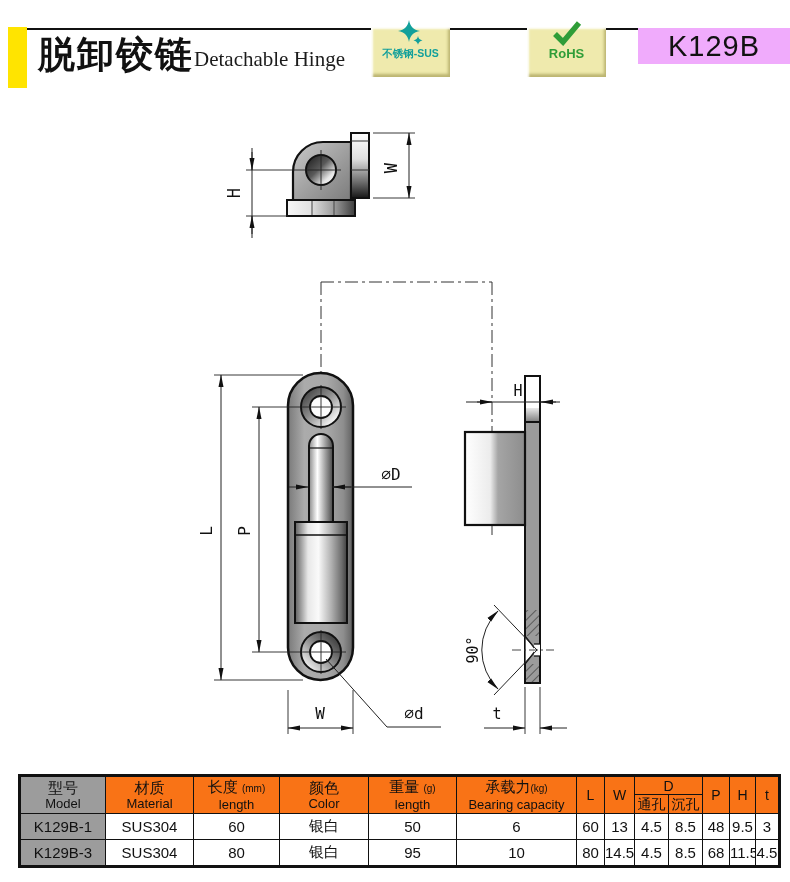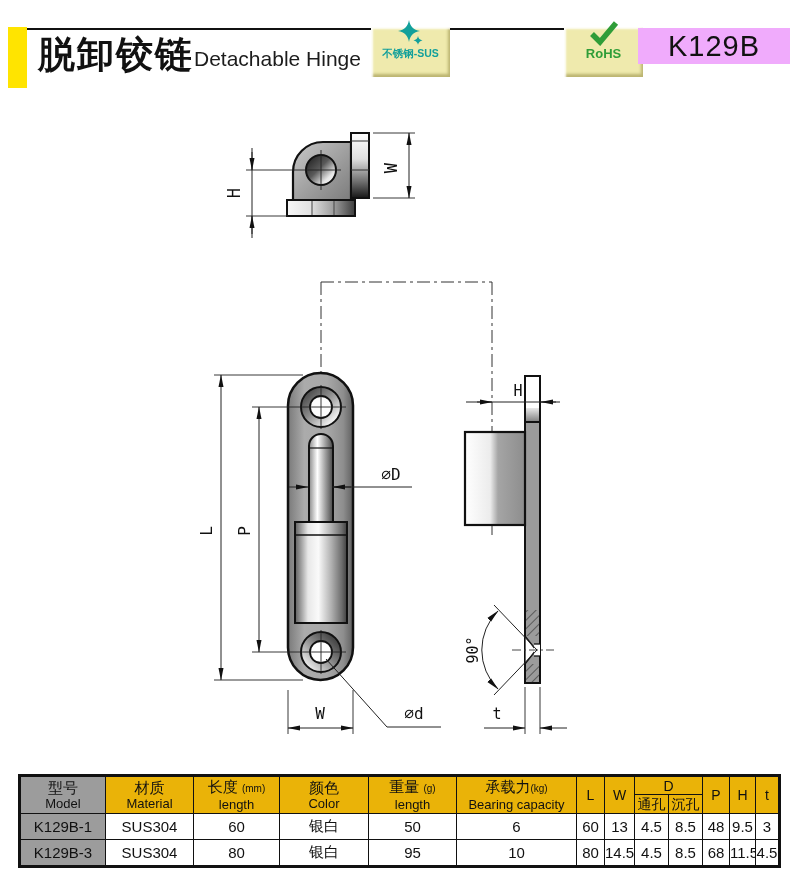--- a/index.html
+++ b/index.html
@@ -3,45 +3,45 @@
 <meta charset="utf-8">
 <style>
   html,body{margin:0;padding:0;background:#fff;}
   .page{position:relative;width:790px;height:882px;background:#fff;
         font-family:"Liberation Sans",sans-serif;overflow:hidden;border-radius:22px;}
 
   
   .accent-bar{position:absolute;left:8px;top:27px;width:19px;height:61px;background:#ffe400;}
   .top-rule{position:absolute;left:27px;top:28px;width:611px;height:2px;background:#111;}
   .title-cn{position:absolute;left:38px;top:30px;font-size:37px;font-weight:bold;color:#111;letter-spacing:2px;}
-  .title-en{position:absolute;left:194px;top:47px;font-size:21px;color:#1c1c1c;}
+  .title-en{position:absolute;left:194px;top:47px;font-size:21px;color:#1c1c1c;font-family:Liberation Serif, serif;}
   .part-box{position:absolute;left:638px;top:28px;width:152px;height:36px;background:#f0abfc;
             display:flex;align-items:center;justify-content:center;
             font-size:29px;font-weight:normal;color:#111;letter-spacing:1px;}
   .badge{position:absolute;top:27px;width:79px;height:50px;background:#efeaad;
          box-shadow:inset 2px 2px 2px rgba(255,255,255,.95), inset -2px -3px 3px rgba(125,115,40,.45);
          display:flex;flex-direction:column;align-items:center;justify-content:flex-end;}
   .badge .bicon{height:30px;display:flex;align-items:center;justify-content:center;}
   .badge .blabel{font-size:11px;font-weight:bold;line-height:15px;padding-bottom:16px;letter-spacing:0;}
-  .badge.b0{left:371px;} .badge.b1{left:471px;} .badge.b2{left:564px;}
+  .badge.b0{left:371px;} .badge.b1{left:471px;} .badge.b2{left:527px;}
   .badge.b0 .blabel{color:#13a09b;font-size:10.5px;}
   .badge.b1 .blabel{color:#1d4fa1;font-size:13px;}
   .badge.b2 .blabel{color:#2f9d38;font-size:13px;}
 
   
   .drawing{position:absolute;left:0;top:0;}
   .drawing text{font-family:"DejaVu Sans Mono","Liberation Mono",monospace;fill:#111;}
 
   
   .spec{position:absolute;left:18px;top:774px;width:666px;border-collapse:collapse;
         table-layout:fixed;font-family:"Liberation Sans",sans-serif;color:#111;}
   .spec th,.spec td{border:1.5px solid #111;padding:0;text-align:center;vertical-align:middle;
                     background:#fff;overflow:hidden;}
   .spec{border:3px solid #111;}
-  .spec th{background:#eab308;font-weight:normal;}
+  .spec th{background:#f97316;font-weight:normal;}
   .spec th.gray,.spec td.gray{background:#9c9c9c;}
   .cnl{display:block;font-size:15px;line-height:17px;}
   .enl{display:block;font-size:13px;line-height:15px;}
   .unit{font-size:10px;}
   .dsub{font-size:14px;line-height:18px;}
   .spec thead tr.r1 th{height:17px;font-size:14px;}
   .spec tbody td{height:25px;font-size:15px;}
 </style>
 </head>
 <body>

